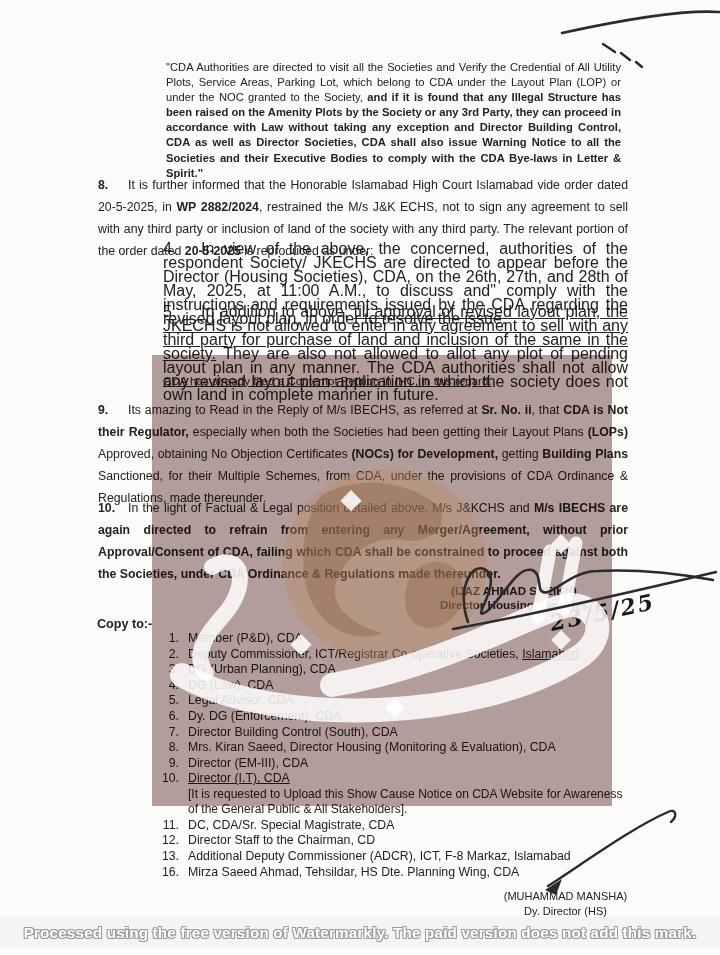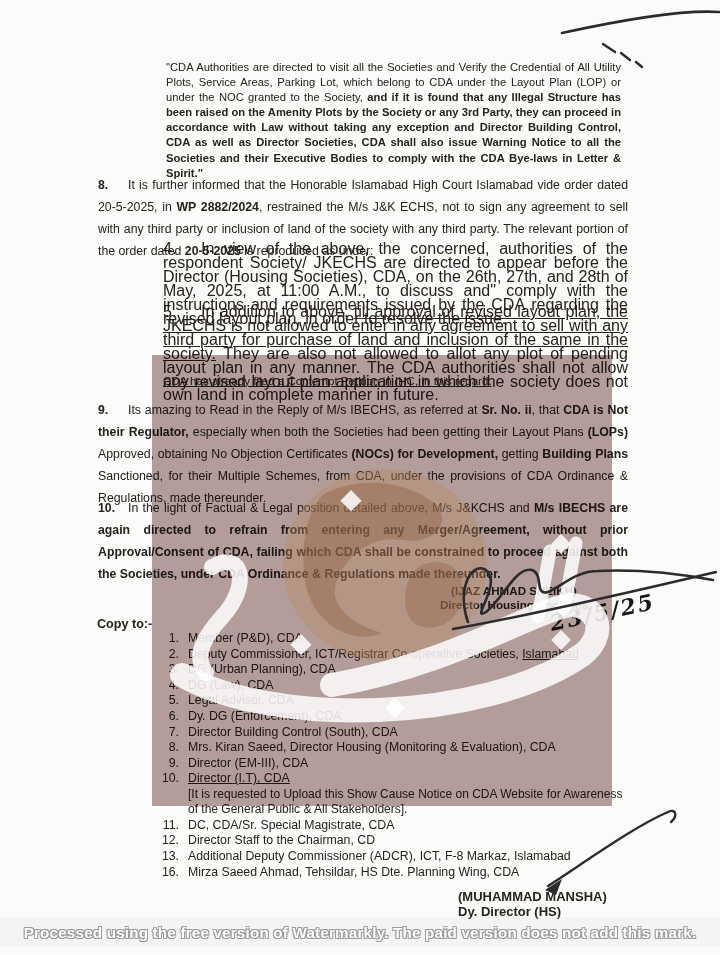--- a/index.html
+++ b/index.html
@@ -32,22 +32,22 @@
         font-size:11.6px;line-height:13.5px;}
   .date-hand{left:549px;top:599px;font-size:22px;font-style:italic;font-weight:bold;
         font-family:"DejaVu Serif",serif;transform:rotate(-12deg);letter-spacing:2px;color:#191919;}
 
   .copy-label{left:97px;top:617px;font-weight:bold;font-size:12.6px;text-align:right;}
   .copy-list{position:absolute;left:155px;top:631px;width:480px;margin:0;padding:0;
         list-style:none;font-size:12.3px;line-height:15.6px;}
   .copy-list .ln{display:inline-block;width:24px;text-align:right;margin-right:9px;}
   .copy-list .note-li{padding-left:33px;width:447px;font-size:12px;line-height:15.4px;}
 
-  .sig2{left:458px;top:889px;width:215px;text-align:left;font-weight:bold;
-        font-size:13px;line-height:15px;}
+  .sig2{left:458px;top:889px;width:215px;text-align:center;font-weight:normal;
+        font-size:11px;line-height:15px;}
 
   .overlay{position:absolute;left:152px;top:355px;width:460px;height:451px;
         background:#b5a09e;mix-blend-mode:multiply;z-index:5;}
   .wmclip{position:absolute;left:152px;top:355px;width:460px;height:451px;
         overflow:hidden;z-index:6;pointer-events:none;}
   #ink-svg{position:absolute;left:0;top:0;z-index:7;pointer-events:none;}
 
   .wmbar{position:absolute;left:0;top:917px;width:720px;height:30px;z-index:9;
         display:flex;align-items:center;justify-content:center;
         background:rgba(225,225,225,0.25);}

